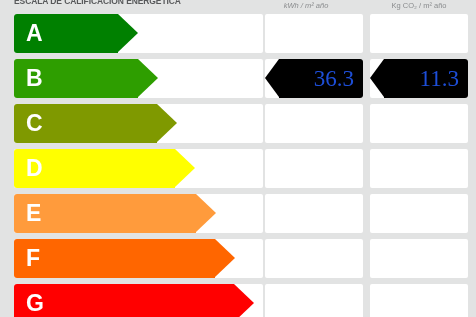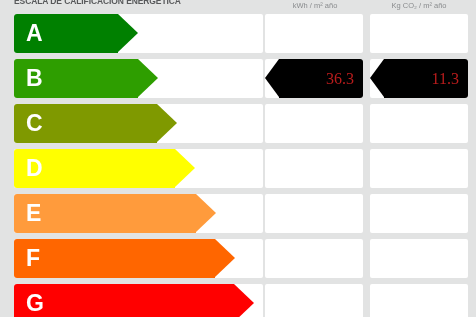--- a/index.html
+++ b/index.html
@@ -46,21 +46,21 @@
     letter-spacing: -0.1px;
   }
   .header-unit {
     position: absolute;
     top: 1px;
     font-size: 7.5px;
     color: #8a8c8e;
     text-align: center;
     white-space: nowrap;
   }
-  .header-unit.u1 { left: 266px; width: 98px; }
+  .header-unit.u1 { left: 257px; width: 98px; font-style: italic; }
   .header-unit.u2 { left: 370px; width: 98px; }
 
   
   .rows {
     position: absolute;
     left: 0;
     top: 14px;
     width: 476px;
   }
   .row {
@@ -148,22 +148,22 @@
     border-top: 19.5px solid transparent;
     border-bottom: 19.5px solid transparent;
     border-right: 14px solid #000000;
   }
   .badge-value {
     position: absolute;
     right: 9px;
     top: 0;
     height: 39px;
     line-height: 40px;
-    font-size: 16px;
-    color: #b91c1c;
+    font-size: 23px;
+    color: #1d4ed8;
     font-family: "Liberation Serif", serif;
     white-space: nowrap;
   }
 </style>
 </head>
 <body>
 
 <div class="sheet">
 
   <div class="header">

